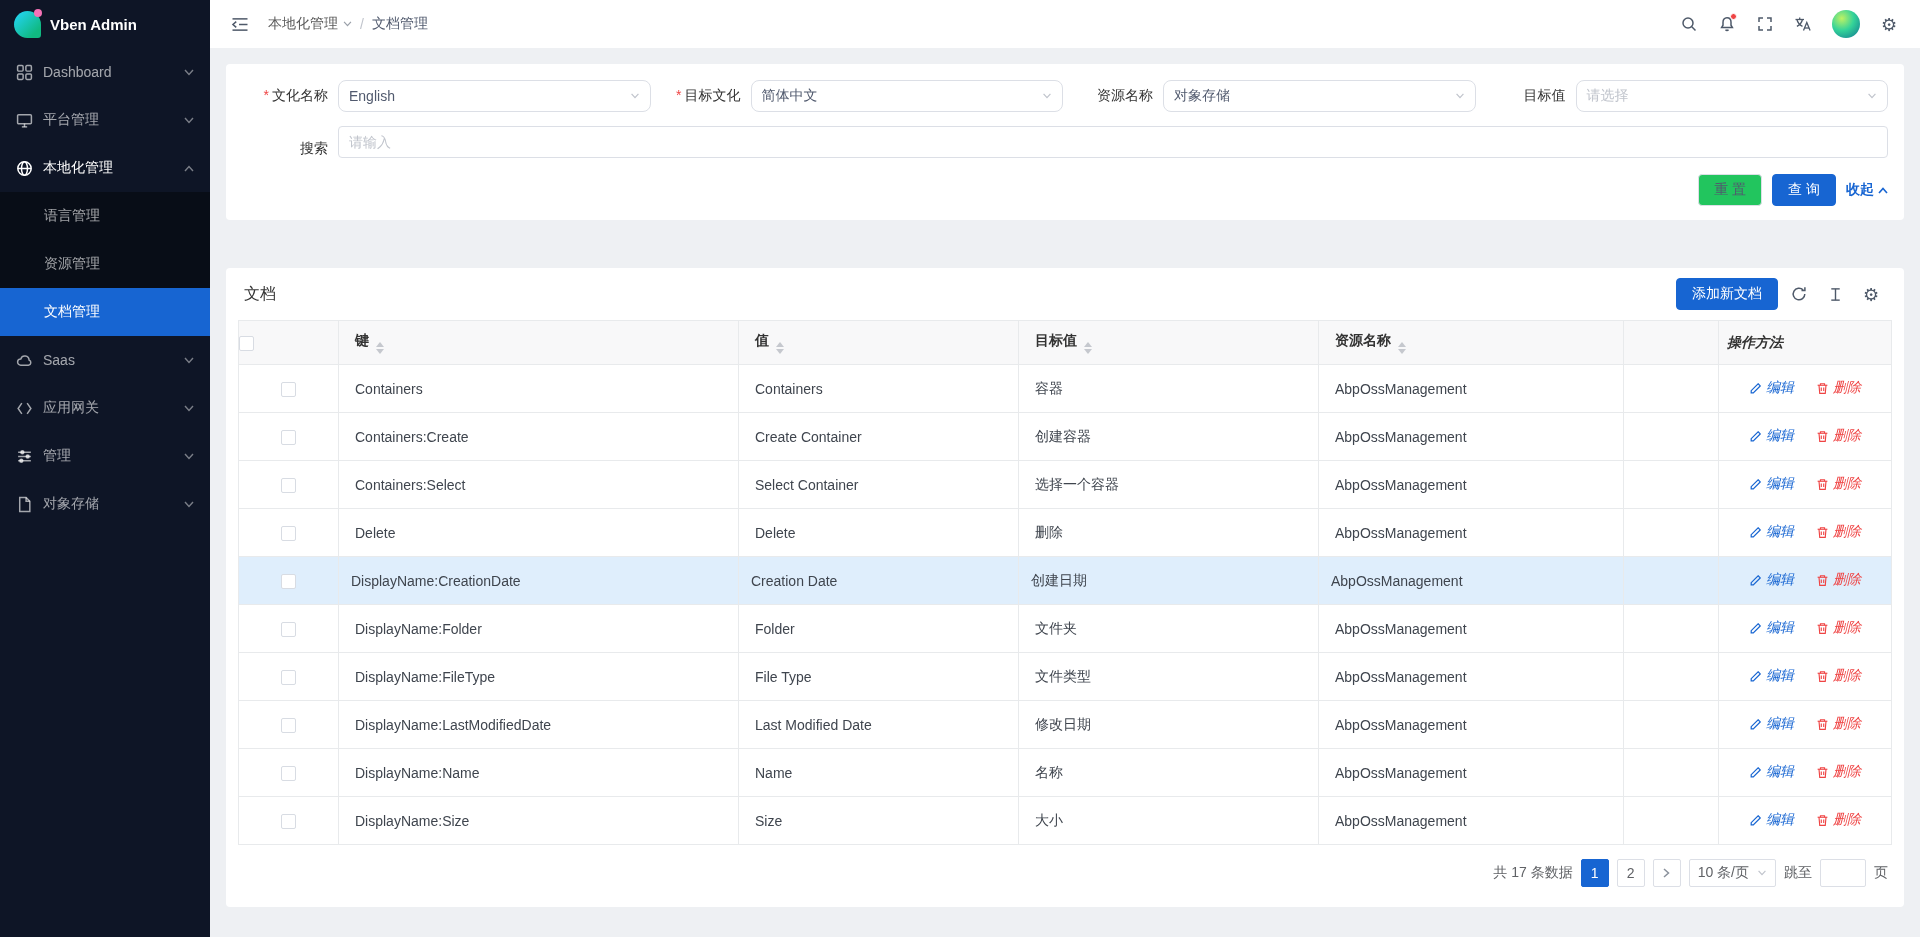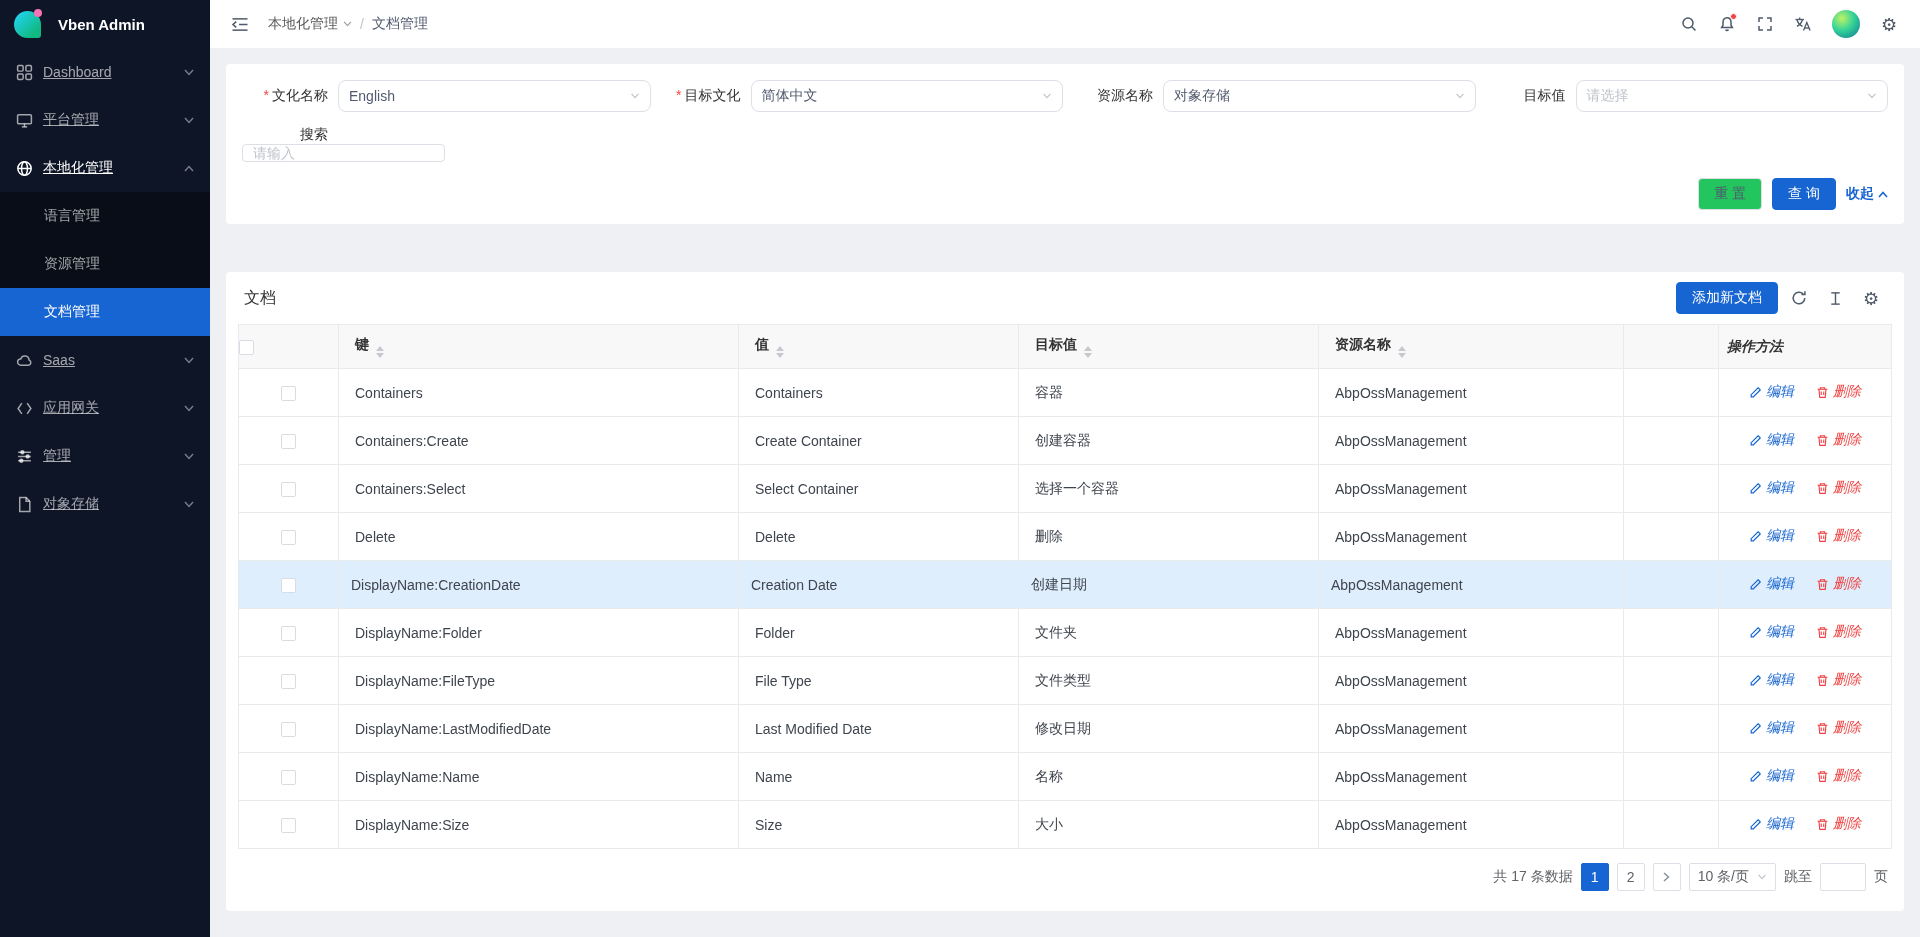--- a/index.html
+++ b/index.html
@@ -9,33 +9,33 @@
     font-size: 14px;
     color: #333;
     background: #eef0f3;
     overflow: hidden;
     display: flex;
   }
   svg { display: block; }
 
   
   .sidebar { width: 210px; flex-shrink: 0; background: #0e1526; display: flex; flex-direction: column; }
-  .logo-row { height: 48px; display: flex; align-items: center; padding: 0 14px; gap: 17px; }
+  .logo-row { height: 48px; display: flex; align-items: center; padding: 0 14px; gap: 9px; }
   .logo-mark { width: 27px; height: 27px; position: relative; flex-shrink: 0;
     background: linear-gradient(135deg, #22d3ee 10%, #10b981 80%);
     border-radius: 50% 50% 12% 50%; }
   .logo-mark::after { content: ""; position: absolute; right: -1px; top: -2px; width: 8px; height: 8px;
     border-radius: 50%; background: #f472b6; }
   .logo-title { color: #fff; font-weight: bold; font-size: 15px; white-space: nowrap; }
 
   .menu { flex: 1; }
   .menu-item { height: 48px; display: flex; align-items: center; padding: 0 16px;
     color: rgba(255,255,255,0.62); cursor: pointer; }
   .menu-item .mi-icon { width: 17px; height: 17px; margin-right: 10px; flex-shrink: 0; }
-  .menu-item .mi-label { flex: 1; font-size: 14px; white-space: nowrap; overflow: hidden; text-decoration: underline; }
+  .menu-item .mi-label { flex: 1; font-size: 14px; white-space: nowrap; overflow: hidden; }
   .menu-item .mi-chevron { width: 10px; height: 7px; color: rgba(255,255,255,0.45); }
   .menu-item.active-parent { color: #fff; }
   .menu-item.active-parent .mi-chevron { transform: rotate(180deg); }
   .submenu { background: rgba(0,0,0,0.38); }
   .submenu-item { height: 48px; display: flex; align-items: center; padding-left: 44px;
     color: rgba(255,255,255,0.62); cursor: pointer; font-size: 14px; }
   .submenu-item.active { background: #1765d2; color: #fff; }
 
   
   .main { flex: 1; min-width: 0; display: flex; flex-direction: column; }
@@ -67,21 +67,21 @@
   .filter-grid { display: grid; grid-template-columns: repeat(4, 1fr); column-gap: 4px; }
   .field { display: flex; align-items: center; }
   .field-label { width: 96px; flex-shrink: 0; text-align: right; padding-right: 10px; color: #333;
     white-space: nowrap; }
   .req-mark { color: #ef4444; margin-right: 3px; }
   .select { flex: 1; height: 32px; border: 1px solid #dcdfe6; border-radius: 8px; background: #fff;
     display: flex; align-items: center; justify-content: space-between; padding: 6px 10px;
     color: #515a6e; cursor: pointer; min-width: 0; }
   .select .sel-caret { width: 10px; height: 6px; color: #c0c4cc; flex-shrink: 0; margin-left: 6px; }
   .select .placeholder { color: #c0c4cc; }
-  .search-row { display: flex; align-items: flex-start; margin-top: 14px; flex-direction: column; }
+  .search-row { display: flex; align-items: flex-end; margin-top: 14px; }
   .text-input { flex: 1; height: 32px; border: 1px solid #dcdfe6; border-radius: 4px; padding: 0 10px;
     font-size: 14px; color: #515a6e; outline: none; font-family: inherit; }
   .text-input::placeholder { color: #c0c4cc; }
   .filter-actions { display: flex; justify-content: flex-end; align-items: center; gap: 10px; margin-top: 16px; }
   .btn { height: 32px; padding: 0 15px; border-radius: 4px; border: 1px solid #dcdfe6; background: #22c55e;
     color: #515a6e; font-size: 14px; display: inline-flex; align-items: center; cursor: pointer;
     font-family: inherit; white-space: nowrap; }
   .btn-primary { background: #1765d2; border-color: #1765d2; color: #fff; }
   .collapse-link { color: #1765d2; display: inline-flex; align-items: center; gap: 4px; cursor: pointer;
     font-weight: bold; }

